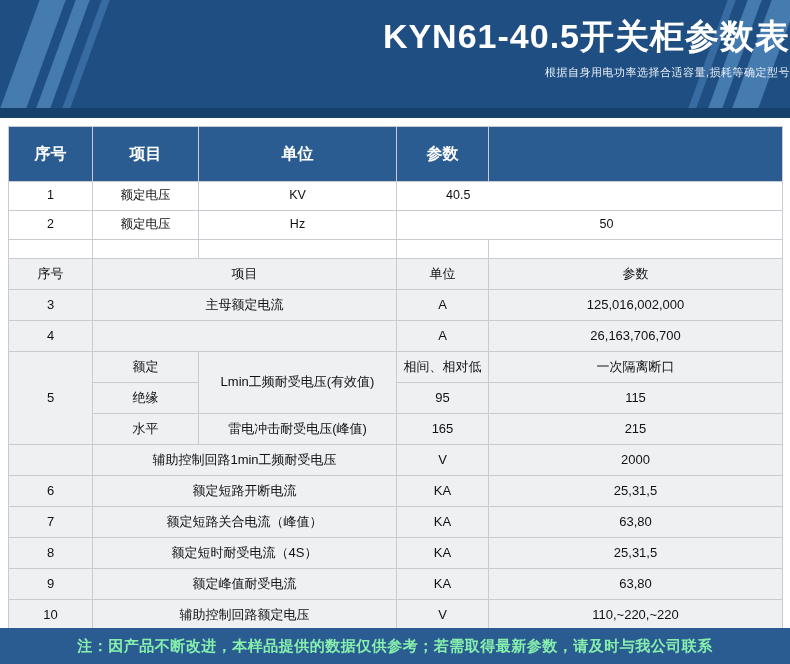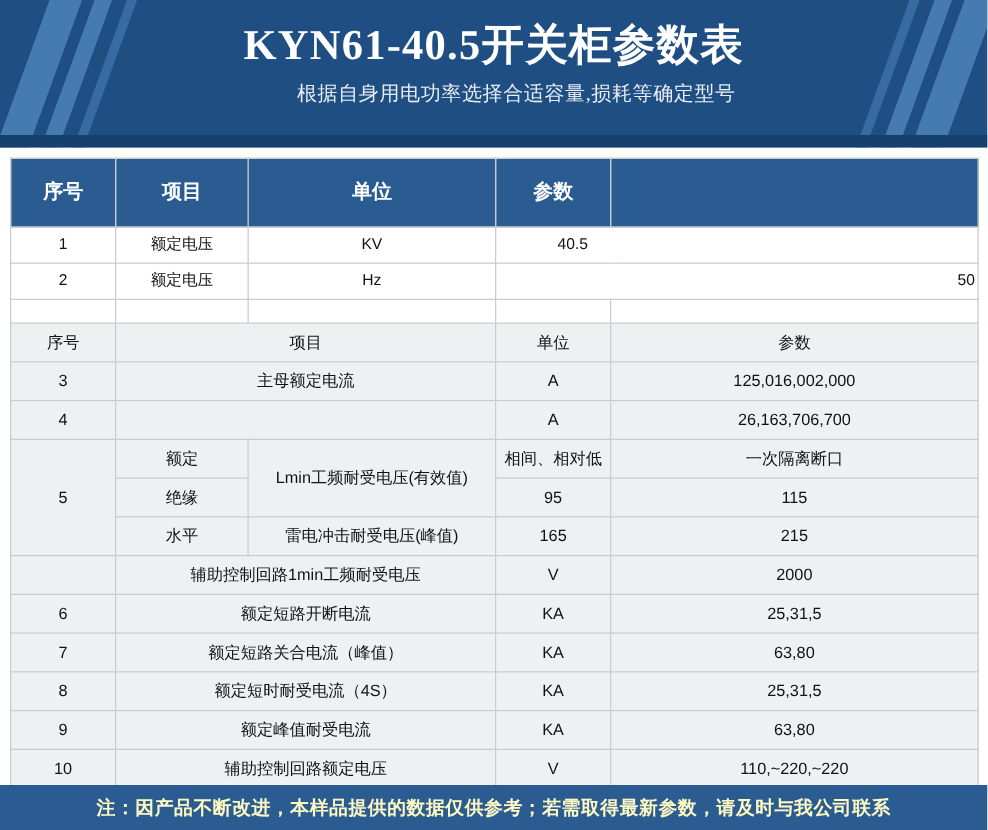--- a/index.html
+++ b/index.html
@@ -46,35 +46,34 @@
   .header .band {
     position: absolute;
     left: 0; right: 0;
     bottom: 0;
     height: 10px;
     background: #17416d;
   }
   .header-inner {
     position: relative;
     z-index: 3;
-    text-align: center;
+    text-align: right;
     padding-top: 18px;
-    font-family: Liberation Serif, serif;
   }
   .main-title {
     color: #ffffff;
     font-size: 34px;
     font-weight: bold;
     letter-spacing: 1px;
     line-height: 1.1;
     margin: 0;
   }
   .sub-title {
     color: #e8eef5;
-    font-size: 16px;
+    font-size: 11px;
     margin-top: 10px;
     letter-spacing: .5px;
     padding-left: 36px;
   }
 
   
   .table-wrap {
     padding: 8px 8px 0 8px;
     box-sizing: border-box;
   }
@@ -123,21 +122,21 @@
   .footer {
     position: absolute;
     left: 0; right: 0; bottom: 0;
     height: 36px;
     background: #2a5c92;
     display: flex;
     align-items: center;
     justify-content: center;
   }
   .footer-text {
-    color: #fef9c3;
+    color: #86efac;
     font-size: 15px;
     font-weight: bold;
     letter-spacing: .5px;
   }
 </style>
 </head>
 <body>
 
 <div class="page">
 
@@ -179,21 +178,21 @@
           <td>1</td>
           <td>额定电压</td>
           <td>KV</td>
           <td colspan="2" style="text-align:left;padding-left:49px">40.5</td>
         </tr>
 
         <tr>
           <td>2</td>
           <td>额定电压</td>
           <td>Hz</td>
-          <td colspan="2" style="text-align:right;padding-left:36px">50</td>
+          <td colspan="2" style="text-align:center;padding-left:36px">50</td>
         </tr>
 
         <tr class="gap-row">
           <td></td>
           <td></td>
           <td></td>
           <td></td>
           <td></td>
         </tr>
 

